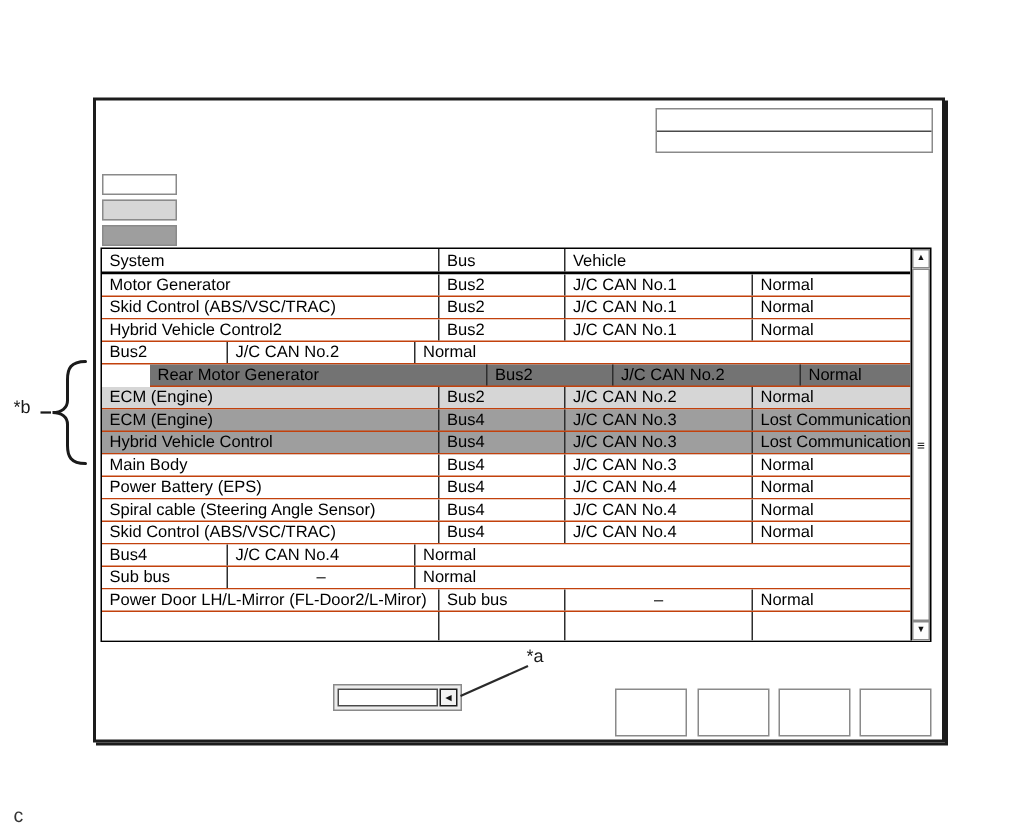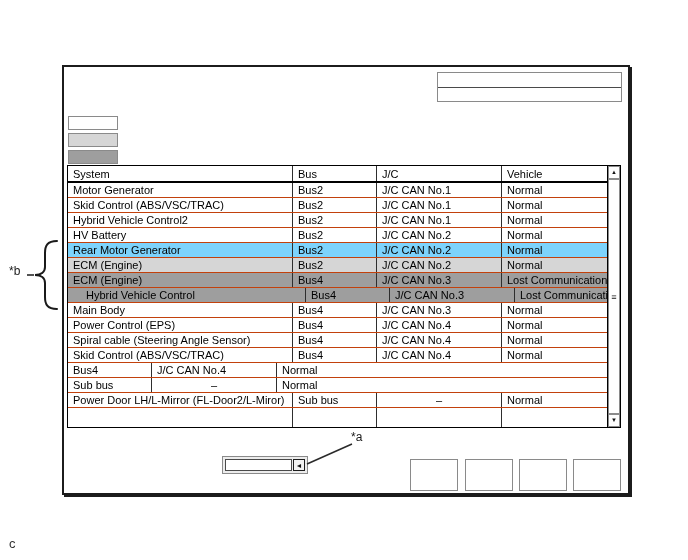--- a/index.html
+++ b/index.html
@@ -83,21 +83,20 @@
       <div class="legend-swatch" style="background: rgb(255, 255, 255);"></div>
       <div class="legend-swatch" style="background: rgb(214, 214, 214);"></div>
       <div class="legend-swatch" style="background: rgb(158, 158, 158);"></div>
     </div>
 
     <div class="table">
       <div class="table-main">
         <div class="trow header">
           <div class="tcell col-system">System</div>
           <div class="tcell col-bus">Bus</div>
-          <div class="tcell col-jc">J/C</div>
           <div class="tcell col-status">Vehicle</div>
         </div>
 
         <div class="trow">
             <div class="tcell col-system">Motor Generator</div>
             <div class="tcell col-bus">Bus2</div>
             <div class="tcell col-jc">J/C CAN No.1</div>
             <div class="tcell col-status">Normal</div>
           </div>
           <div class="trow">
@@ -106,57 +105,56 @@
             <div class="tcell col-jc">J/C CAN No.1</div>
             <div class="tcell col-status">Normal</div>
           </div>
           <div class="trow">
             <div class="tcell col-system">Hybrid Vehicle Control2</div>
             <div class="tcell col-bus">Bus2</div>
             <div class="tcell col-jc">J/C CAN No.1</div>
             <div class="tcell col-status">Normal</div>
           </div>
           <div class="trow">
-            <div class="tcell col-system">HV Battery</div>
             <div class="tcell col-bus">Bus2</div>
             <div class="tcell col-jc">J/C CAN No.2</div>
             <div class="tcell col-status">Normal</div>
           </div>
-          <div class="trow" style="background: #7dd3fc;">
+          <div class="trow" style="background: #737373; margin-left: 32px;">
             <div class="tcell col-system">Rear Motor Generator</div>
             <div class="tcell col-bus">Bus2</div>
             <div class="tcell col-jc">J/C CAN No.2</div>
             <div class="tcell col-status">Normal</div>
           </div>
           <div class="trow" style="background: rgb(214, 214, 214);">
             <div class="tcell col-system">ECM (Engine)</div>
             <div class="tcell col-bus">Bus2</div>
             <div class="tcell col-jc">J/C CAN No.2</div>
             <div class="tcell col-status">Normal</div>
           </div>
           <div class="trow" style="background: rgb(158, 158, 158);">
             <div class="tcell col-system">ECM (Engine)</div>
             <div class="tcell col-bus">Bus4</div>
             <div class="tcell col-jc">J/C CAN No.3</div>
             <div class="tcell col-status">Lost Communication</div>
           </div>
-          <div class="trow" style="background: rgb(158, 158, 158); padding-left: 13px;">
+          <div class="trow" style="background: rgb(158, 158, 158);">
             <div class="tcell col-system">Hybrid Vehicle Control</div>
             <div class="tcell col-bus">Bus4</div>
             <div class="tcell col-jc">J/C CAN No.3</div>
             <div class="tcell col-status">Lost Communication</div>
           </div>
           <div class="trow">
             <div class="tcell col-system">Main Body</div>
             <div class="tcell col-bus">Bus4</div>
             <div class="tcell col-jc">J/C CAN No.3</div>
             <div class="tcell col-status">Normal</div>
           </div>
           <div class="trow">
-            <div class="tcell col-system">Power Control (EPS)</div>
+            <div class="tcell col-system">Power Battery (EPS)</div>
             <div class="tcell col-bus">Bus4</div>
             <div class="tcell col-jc">J/C CAN No.4</div>
             <div class="tcell col-status">Normal</div>
           </div>
           <div class="trow">
             <div class="tcell col-system">Spiral cable (Steering Angle Sensor)</div>
             <div class="tcell col-bus">Bus4</div>
             <div class="tcell col-jc">J/C CAN No.4</div>
             <div class="tcell col-status">Normal</div>
           </div>

